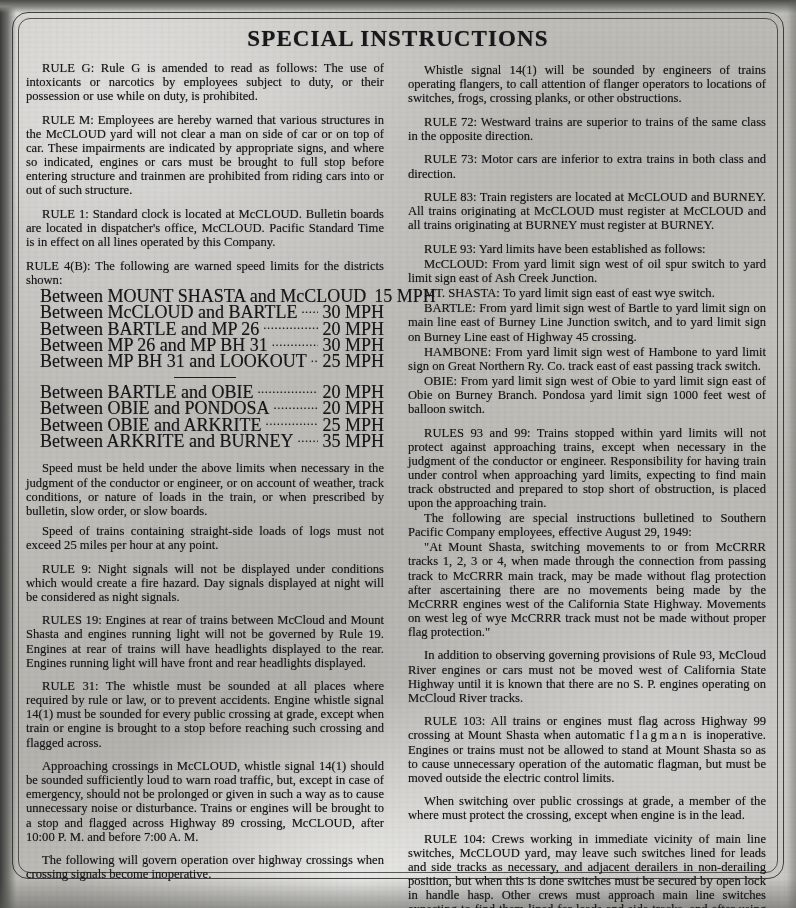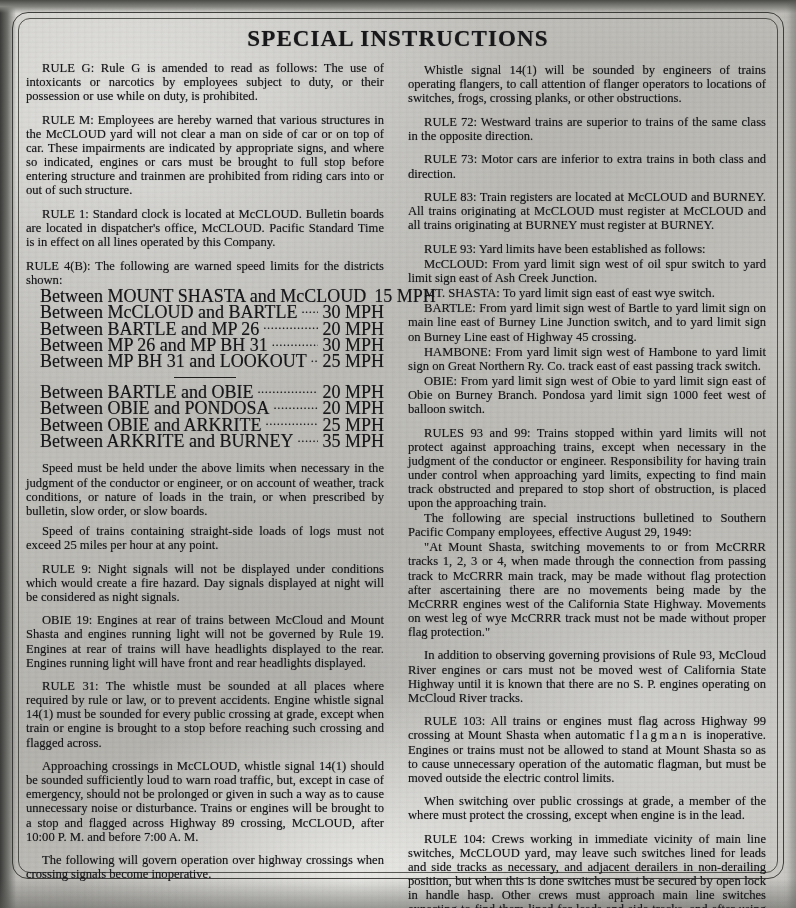--- a/index.html
+++ b/index.html
@@ -259,21 +259,21 @@
           </li>
         </ul>
 
         <div class="gap-sm"></div>
         <p class="para tight">Speed must be held under the above limits when necessary in the judgment of the conductor or engineer, or on account of weather, track conditions, or nature of loads in the train, or when prescribed by bulletin, slow order, or slow boards.</p>
         <div class="gap-sm"></div>
         <p class="para">Speed of trains containing straight-side loads of logs must not exceed 25 miles per hour at any point.</p>
 
         <p class="para"><span class="rule-label">RULE 9:</span><span> Night signals will not be displayed under conditions which would create a fire hazard. Day signals displayed at night will be considered as night signals.</span></p>
 
-        <p class="para"><span class="rule-label">OBIE 19:</span><span> Engines at rear of trains between McCloud and Mount Shasta and engines running light will not be governed by Rule 19. Engines at rear of trains will have headlights displayed to the rear. Engines running light will have front and rear headlights displayed.</span></p>
+        <p class="para"><span class="rule-label">RULES 19:</span><span> Engines at rear of trains between McCloud and Mount Shasta and engines running light will not be governed by Rule 19. Engines at rear of trains will have headlights displayed to the rear. Engines running light will have front and rear headlights displayed.</span></p>
 
         <p class="para"><span class="rule-label">RULE 31:</span><span> The whistle must be sounded at all places where required by rule or law, or to prevent accidents. Engine whistle signal 14(1) must be sounded for every public crossing at grade, except when train or engine is brought to a stop before reaching such crossing and flagged across.</span></p>
 
         <p class="para">Approaching crossings in McCLOUD, whistle signal 14(1) should be sounded sufficiently loud to warn road traffic, but, except in case of emergency, should not be prolonged or given in such a way as to cause unnecessary noise or disturbance. Trains or engines will be brought to a stop and flagged across Highway 89 crossing, McCLOUD, after 10:00 P. M. and before 7:00 A. M.</p>
 
         <p class="para">The following will govern operation over highway crossings when crossing signals become inoperative.</p>
 
       </div>
 
       <div class="col col-right">

